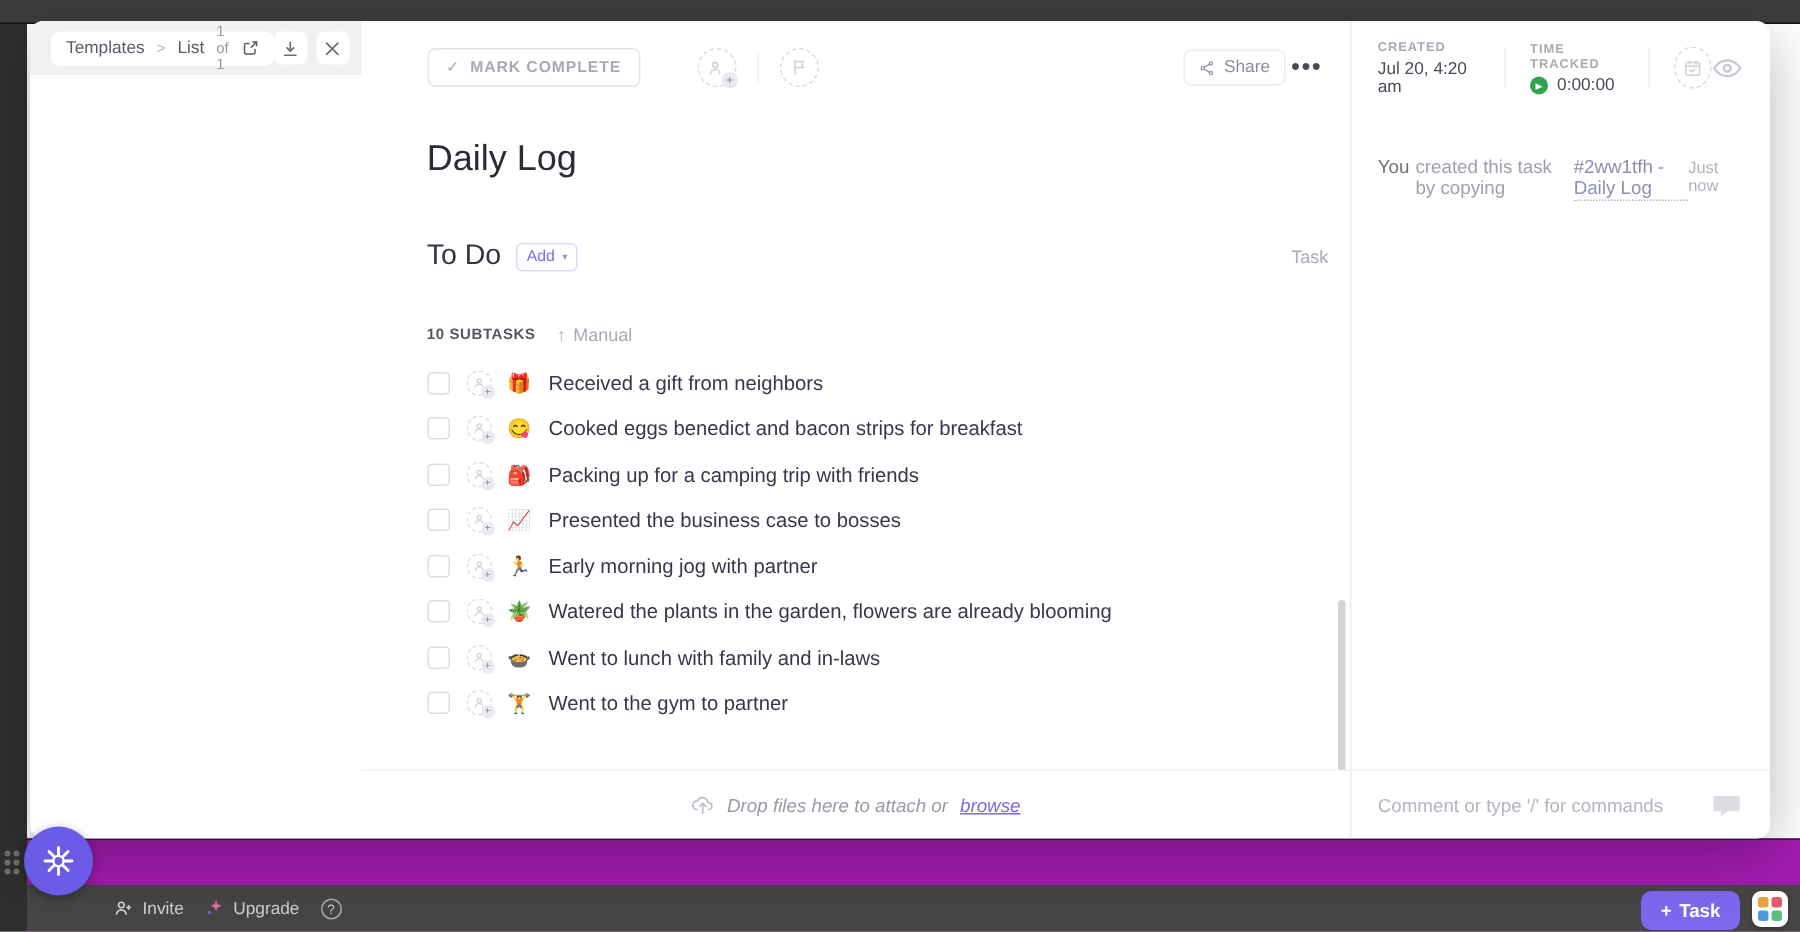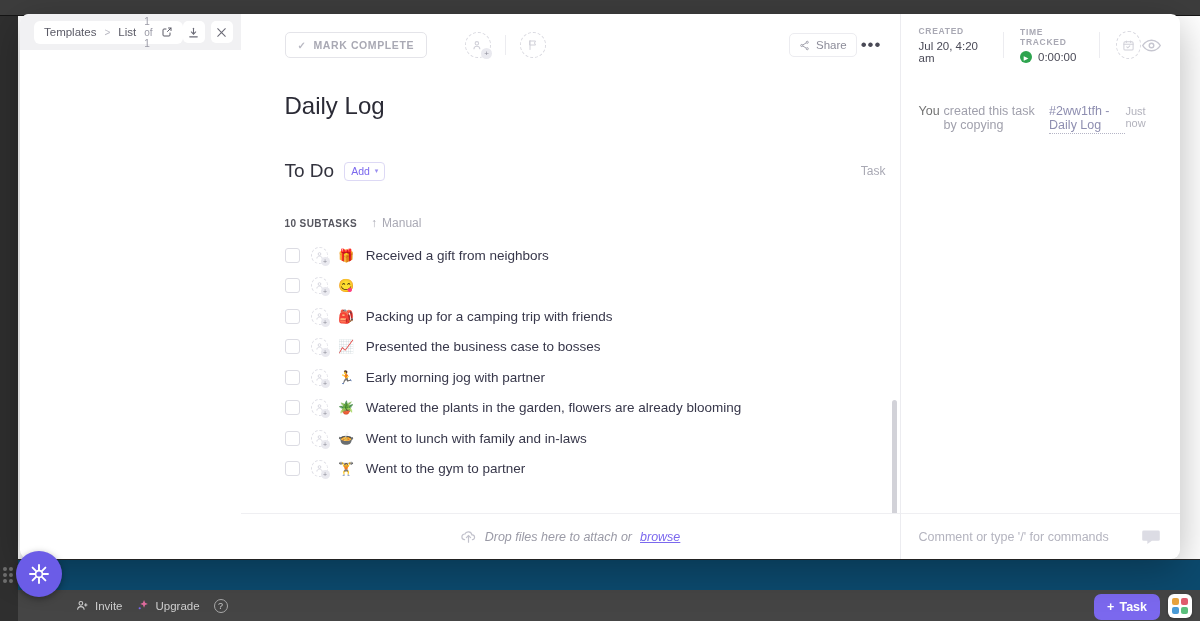--- a/index.html
+++ b/index.html
@@ -30,21 +30,21 @@
   .bg-dots {
     position: absolute; left: 3px; bottom: 38px;
     width: 13px; height: 16px;
     display: grid; grid-template-columns: repeat(2, 4px);
     grid-template-rows: repeat(3, 4px); gap: 2px;
   }
   .bg-dots i { width: 4px; height: 4px; border-radius: 50%; background: #6f6f6f; display: block; }
 
   .bg-bottombar {
     position: absolute; left: 18px; right: 0; bottom: 0; height: 62px;
-    background: #0c4a6e; border-top: 1px solid #2b2b2b;
+    background: #a21caf; border-top: 1px solid #2b2b2b;
   }
   .bg-bottom-inner {
     position: absolute; left: 0; right: 0; bottom: 0; height: 31px;
     background: #454545;
     display: flex; align-items: center; gap: 14px;
     padding-left: 58px;
   }
   .bb-item {
     display: flex; align-items: center; gap: 6px;
     color: #cfcfcf; font-size: 11.5px; white-space: nowrap;
@@ -425,20 +425,21 @@
             <div class="subtask-row">
               <span class="st-check"></span>
               <span class="st-avatar">
                 <svg width="9" height="9" viewBox="0 0 24 24" fill="none" stroke="#d4d4dc" stroke-width="2.4">
                   <circle cx="12" cy="8" r="3.6"></circle>
                   <path d="M5 20c0-3.6 3.1-6.5 7-6.5s7 2.9 7 6.5"></path>
                 </svg>
                 <span class="plus-badge">+</span>
               </span>
               <span class="st-emoji">😋</span>
+              <span class="st-text">Cooked eggs benedict and bacon strips for breakfast</span>
             </div>
             <div class="subtask-row">
               <span class="st-check"></span>
               <span class="st-avatar">
                 <svg width="9" height="9" viewBox="0 0 24 24" fill="none" stroke="#d4d4dc" stroke-width="2.4">
                   <circle cx="12" cy="8" r="3.6"></circle>
                   <path d="M5 20c0-3.6 3.1-6.5 7-6.5s7 2.9 7 6.5"></path>
                 </svg>
                 <span class="plus-badge">+</span>
               </span>

